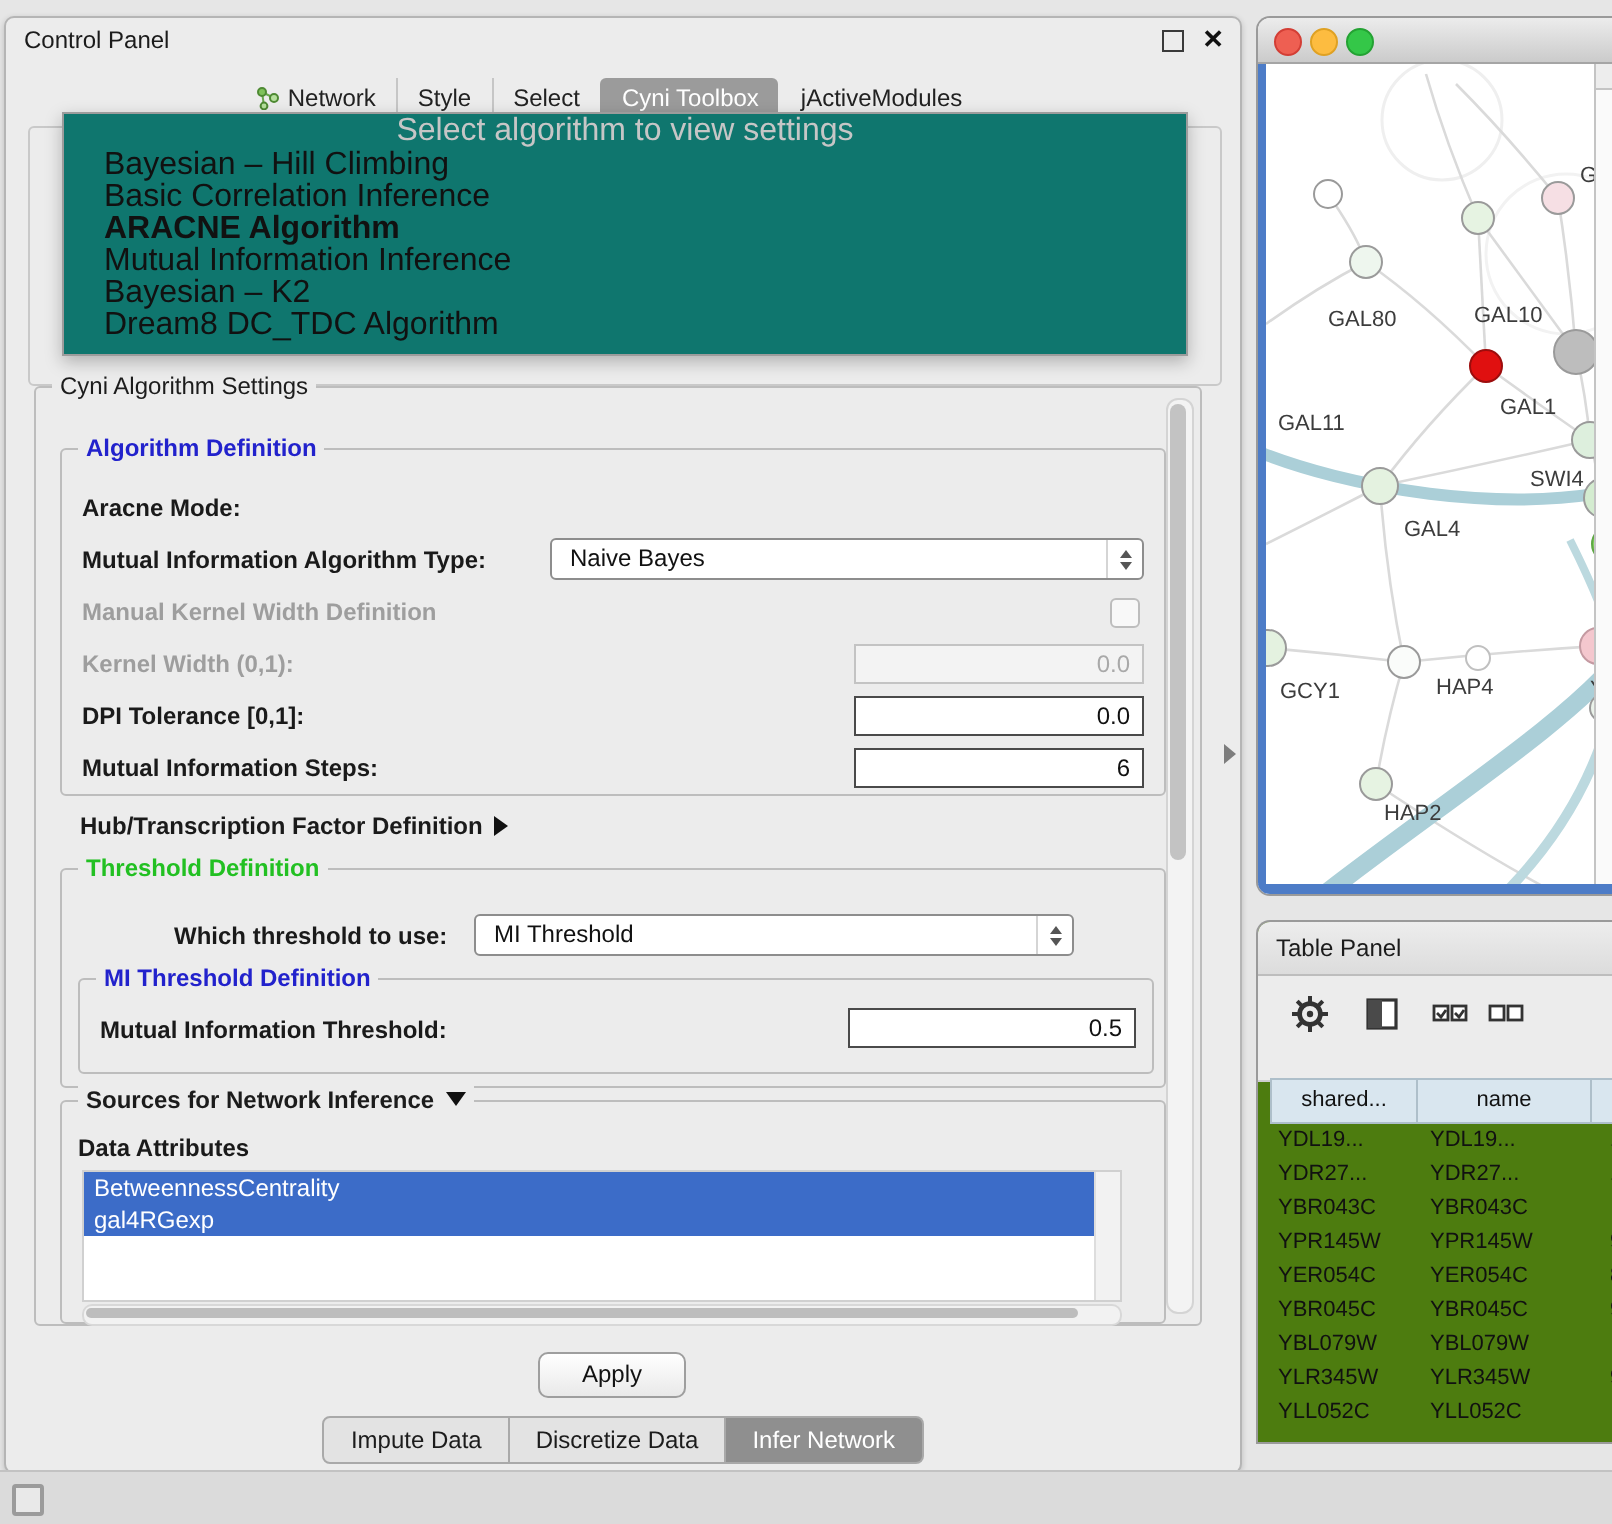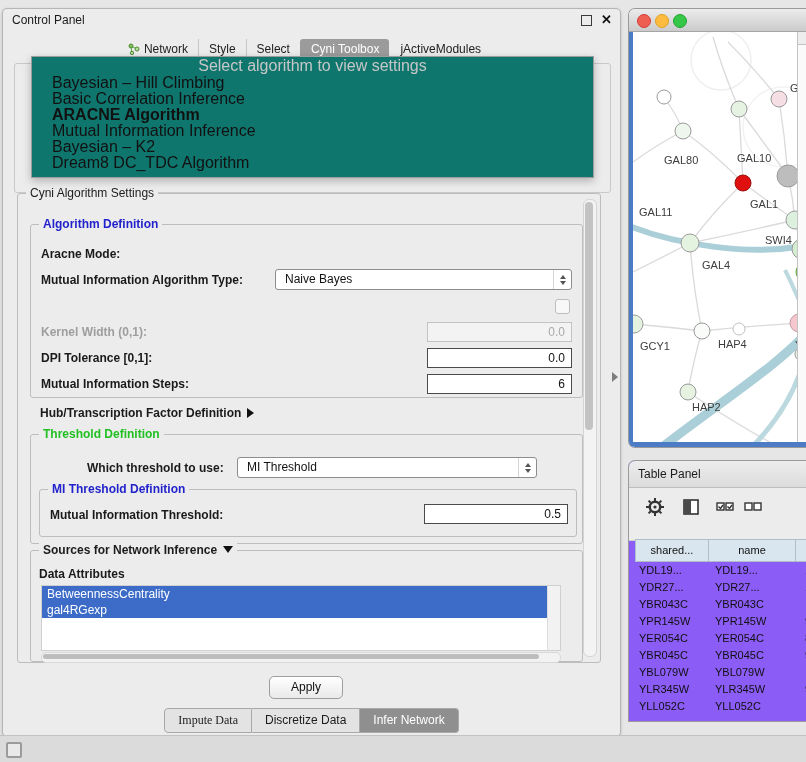--- a/index.html
+++ b/index.html
@@ -72,36 +72,36 @@
   #attr-vscroll{position:absolute;right:0;top:0;bottom:0;width:12px;background:#f2f2f2;border-left:1px solid #ddd;}
   #attr-hscroll{position:absolute;left:10px;top:101px;width:518px;height:9px;background:#f2f2f2;border:1px solid #d8d8d8;border-radius:5px;}
   #attr-hthumb{position:absolute;left:1px;top:1px;height:5px;width:496px;background:#bdbdbd;border-radius:4px;}
 
   #apply-btn{position:absolute;left:266px;top:667px;width:72px;height:21px;background:linear-gradient(#ffffff,#e9e9e9);
     border:1px solid #9e9e9e;border-radius:5px;font-size:12px;text-align:center;line-height:20px;}
 
   
   #bottom-tabs{position:absolute;left:0;right:0;top:699px;display:flex;justify-content:center;}
   .seg{font-size:12px;padding:4px 13px;background:#e3e3e3;border:1px solid #a9a9a9;border-left:none;color:#1c1c1c;white-space:nowrap;}
-  .seg:first-child{border-left:1px solid #a9a9a9;border-radius:4px 0 0 4px;font-family:Liberation Serif, serif;}
+  .seg:first-child{border-left:1px solid #a9a9a9;border-radius:4px 0 0 4px;}
   .seg:last-child{border-radius:0 4px 4px 0;}
   .seg.active{background:#8f8f8f;color:#fff;}
 
   
   #network-window{position:absolute;left:628px;top:8px;width:178px;height:438px;background:#fff;
     border:1px solid #9a9a9a;border-right:none;border-radius:7px 0 0 7px;overflow:hidden;}
   #nw-titlebar{position:relative;height:22px;background:linear-gradient(#ececec,#cbcbcb);border-bottom:1px solid #a5a5a5;}
   .light{position:absolute;top:5px;width:12px;height:12px;border-radius:50%;}
   #nw-canvas{position:relative;height:410px;background:#fff;border-left:4px solid #4d7cc7;border-bottom:5px solid #4d7cc7;}
   .nlabel{position:absolute;font-size:11px;color:#3c3c3c;white-space:nowrap;}
   #nw-scroll{position:absolute;right:0;top:0;bottom:0;width:9px;background:#fafafa;border-left:1px solid #c4c4c4;}
   #nw-scroll-btn{position:absolute;right:0;top:0;width:9px;height:12px;border-bottom:1px solid #c4c4c4;background:#ededed;}
 
   
-  #table-window{position:absolute;left:628px;top:460px;width:178px;height:260px;background:#8b5cf6;
+  #table-window{position:absolute;left:628px;top:460px;width:178px;height:260px;background:#4d7c0f;
     border:1px solid #9a9a9a;border-right:none;border-radius:7px 0 0 0;overflow:hidden;}
   #tp-titlebar{height:26px;background:linear-gradient(#ededed,#dcdcdc);border-bottom:1px solid #bdbdbd;
     font-size:12px;line-height:26px;padding-left:9px;color:#1b1b1b;}
   #tp-toolbar{height:52px;background:#ececec;border-bottom:1px solid #cfcfcf;position:relative;}
   .tool{position:absolute;top:9px;width:20px;height:20px;}
   #tp-table{position:absolute;left:6px;top:78px;right:0;bottom:0;font-size:11px;}
   .thead{display:flex;height:21px;line-height:21px;background:#d9e6ef;border-top:1px solid #aebfca;border-bottom:1px solid #aebfca;}
   .th{border-left:1px solid #aebfca;text-align:center;overflow:hidden;white-space:nowrap;}
   .th:last-child{border-right:1px solid #aebfca;}
   .trow{display:flex;height:17px;line-height:17px;}
@@ -180,20 +180,21 @@
 
         <span class="lbl" style="left:10px;top:48px;">Mutual Information Algorithm Type:</span>
         <div class="combo" style="left:244px;top:44px;width:264px;">
           <span>Naive Bayes</span>
           <span class="spinner">
               <span class="tri-up"></span>
               <span class="tri-down"></span>
             </span>
         </div>
 
+        <span class="lbl dis" style="left:10px;top:74px;">Manual Kernel Width Definition</span>
         <span class="checkbox" style="left:524px;top:74px;"></span>
 
         <span class="lbl dis" style="left:10px;top:100px;">Kernel Width (0,1):</span>
         <div class="field dis" style="left:396px;top:97px;width:131px;">0.0</div>
 
         <span class="lbl" style="left:10px;top:126px;">DPI Tolerance [0,1]:</span>
         <div class="field" style="left:396px;top:123px;width:131px;">0.0</div>
 
         <span class="lbl" style="left:10px;top:152px;">Mutual Information Steps:</span>
         <div class="field" style="left:396px;top:149px;width:131px;">6</div>

